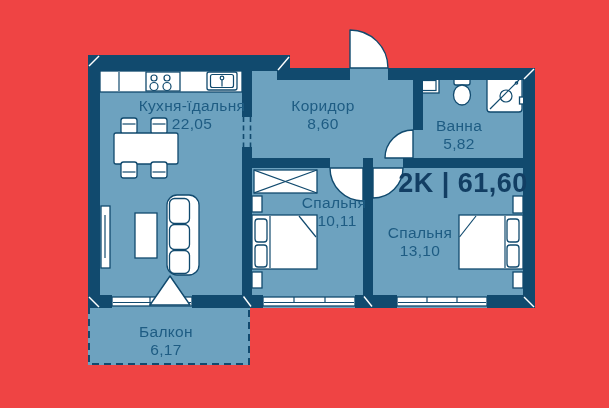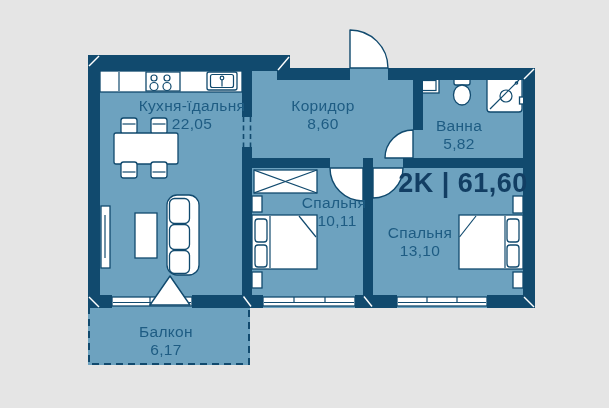--- a/index.html
+++ b/index.html
@@ -1,16 +1,16 @@
 <!DOCTYPE html>
 <html><head>
 <meta charset="utf-8">
 <style>
   html,body{margin:0;padding:0;background:#ffffff;}
-  .stage{position:relative;width:609px;height:408px;background:#e5e5e5;overflow:hidden;
+  .stage{position:relative;width:609px;height:408px;background:#ef4444;overflow:hidden;
          font-family:"Liberation Sans",sans-serif;text-align:center;}
   svg{display:block}
   .wall{fill:#114A6E;}
   .floor{fill:#6DA2BF;}
   .fixture{fill:#FFFFFF;stroke:#114A6E;stroke-width:1.3;}
   .fixline{stroke:#114A6E;stroke-width:1.2;fill:none;}
   .tick{stroke:#ffffff;stroke-width:1.4;}
   .door{fill:#FFFFFF;stroke:#114A6E;stroke-width:1.4;stroke-linejoin:round;}
   .dash{stroke:#114A6E;stroke-width:1.6;fill:none;stroke-dasharray:5 3.5;}
   .balcony-border{fill:none;stroke:#114A6E;stroke-width:2;stroke-dasharray:7 5;}

